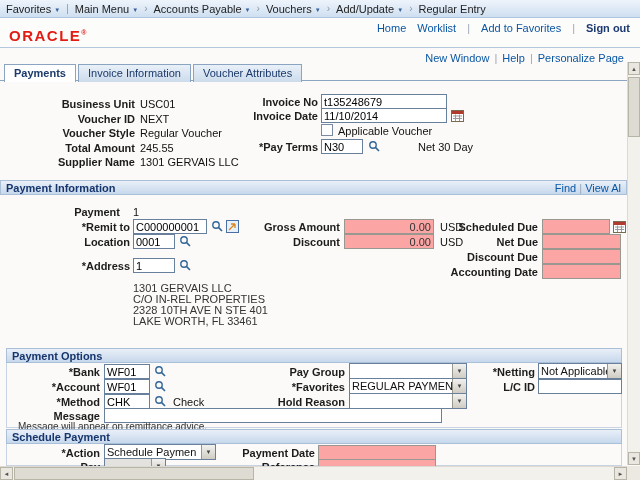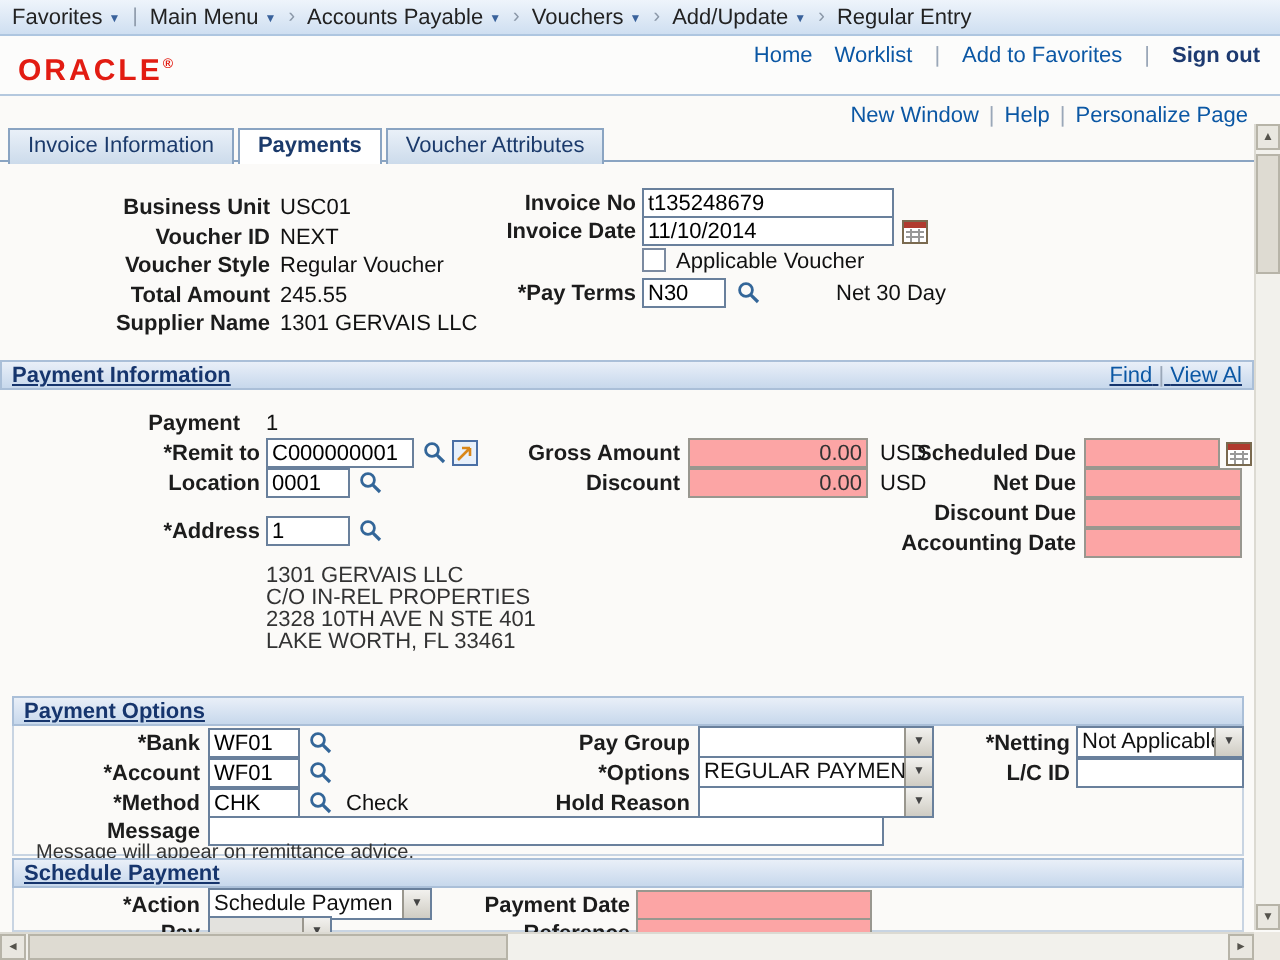--- a/index.html
+++ b/index.html
@@ -44,21 +44,21 @@
   .lbl { position:absolute; font-weight:bold; color:#1c1c1c; text-align:right;
     white-space:nowrap; }
   .val { position:absolute; color:#111; white-space:nowrap; }
   .tin { position:absolute; height:15px; border:1px solid #69809c; background:#fff;
     font:11px "Liberation Sans", sans-serif; padding:0 2px; }
   .tin.ro { background:#fca5a5; border-color:#99978f; color:#333; }
   .tin.num { text-align:right; }
   .icon { position:absolute; width:13px; height:13px; cursor:pointer; line-height:0; }
   .sechdr { position:absolute; height:15px;
     background:linear-gradient(#e9eff8,#c7d8ec); border:1px solid #aabfd8;
-    color:#16356d; font-weight:bold; padding:1px 5px;text-decoration:underline; }
+    color:#16356d; font-weight:bold; padding:1px 5px; }
   .grpbox { position:absolute; border:1px solid #c8d4e2; }
   .dd { position:absolute; height:16px; border:1px solid #69809c; background:#fff;
     display:flex; overflow:hidden; cursor:pointer; }
   .dd .txt { flex:1; padding:1px 2px; white-space:nowrap; overflow:hidden; }
   .dd .arw { width:14px; flex:none; background:linear-gradient(#f2f1ee,#cfccc3);
     border-left:1px solid #9a978e; display:flex; align-items:center;
     justify-content:center; font-size:6px; color:#444; }
   .dd.dis { background:#e3e2de; }
   .dd.dis .txt { color:#9a9a98; }
   .checkbox { position:absolute; width:12px; height:12px; background:#fff;
@@ -108,22 +108,22 @@
 
 <div class="pagelinks">
   <span class="link">New Window</span>
   <span class="sep">|</span>
   <span class="link">Help</span>
   <span class="sep">|</span>
   <span class="link">Personalize Page</span>
 </div>
 
 <div class="tabs">
+  <div class="tab active">Payments</div>
   <div class="tab">Invoice Information</div>
-  <div class="tab active">Payments</div>
   <div class="tab">Voucher Attributes</div>
 </div>
 <div class="tabline"></div>
 
 <span class="lbl" style="left:35px;top:98px;width:100px">Business Unit</span>
 <span class="val" style="left:140px;top:98px">USC01</span>
 <span class="lbl" style="left:35px;top:113px;width:100px">Voucher ID</span>
 <span class="val" style="left:140px;top:113px">NEXT</span>
 <span class="lbl" style="left:35px;top:127px;width:100px">Voucher Style</span>
 <span class="val" style="left:140px;top:127px">Regular Voucher</span>
@@ -244,21 +244,21 @@
 <span class="val" style="left:173px;top:396px">Check</span>
 <span class="lbl" style="left:30px;top:410px;width:70px">Message</span>
 <input class="tin" style="left: 104px; top: 408px; width: 338px;" value="">
 <span class="note" style="left:18px;top:421px">Message will appear on remittance advice.</span>
 
 <span class="lbl" style="left:250px;top:366px;width:95px">Pay Group</span>
 <div class="dd" style="left:349px;top:363px;width:118px">
     <span class="txt"></span>
     <span class="arw">▼</span>
   </div>
-<span class="lbl" style="left:250px;top:381px;width:95px">*Options</span>
+<span class="lbl" style="left:250px;top:381px;width:95px">*Favorites</span>
 <div class="dd" style="left:349px;top:378px;width:118px">
     <span class="txt">REGULAR PAYMENTS</span>
     <span class="arw">▼</span>
   </div>
 <span class="lbl" style="left:250px;top:396px;width:95px">Hold Reason</span>
 <div class="dd" style="left:349px;top:393px;width:118px">
     <span class="txt"></span>
     <span class="arw">▼</span>
   </div>
 

